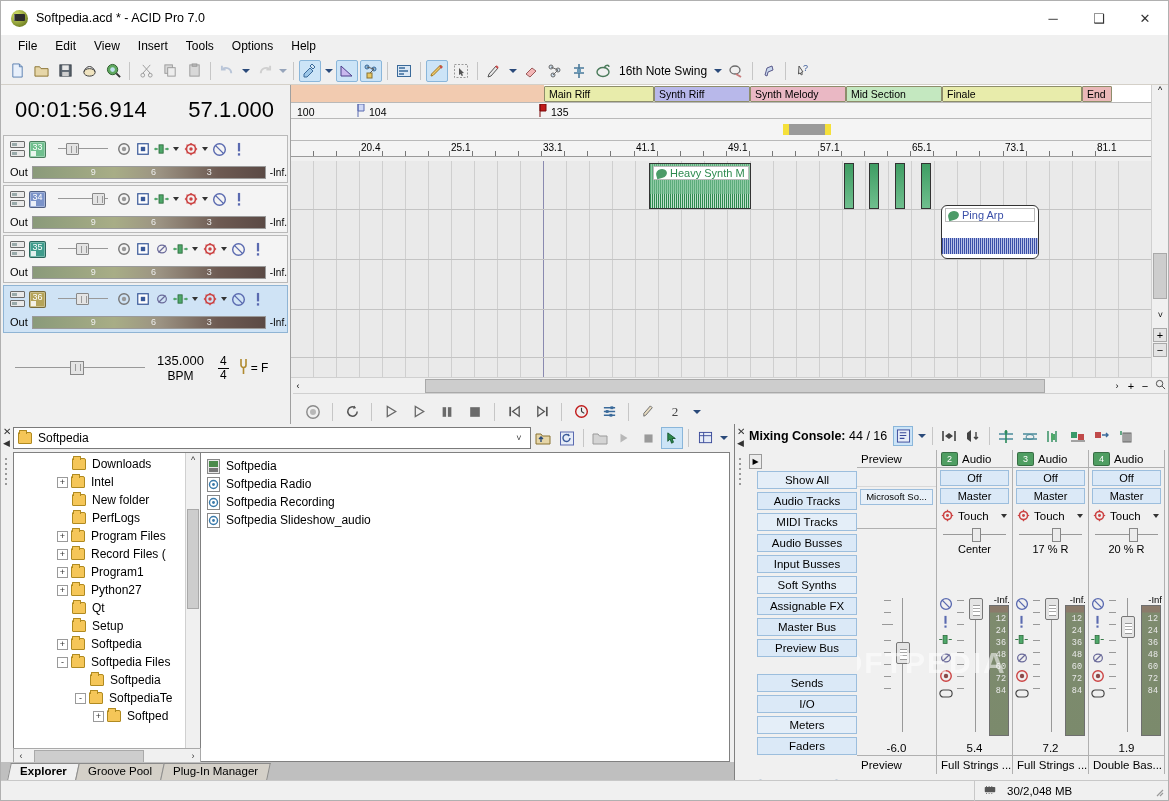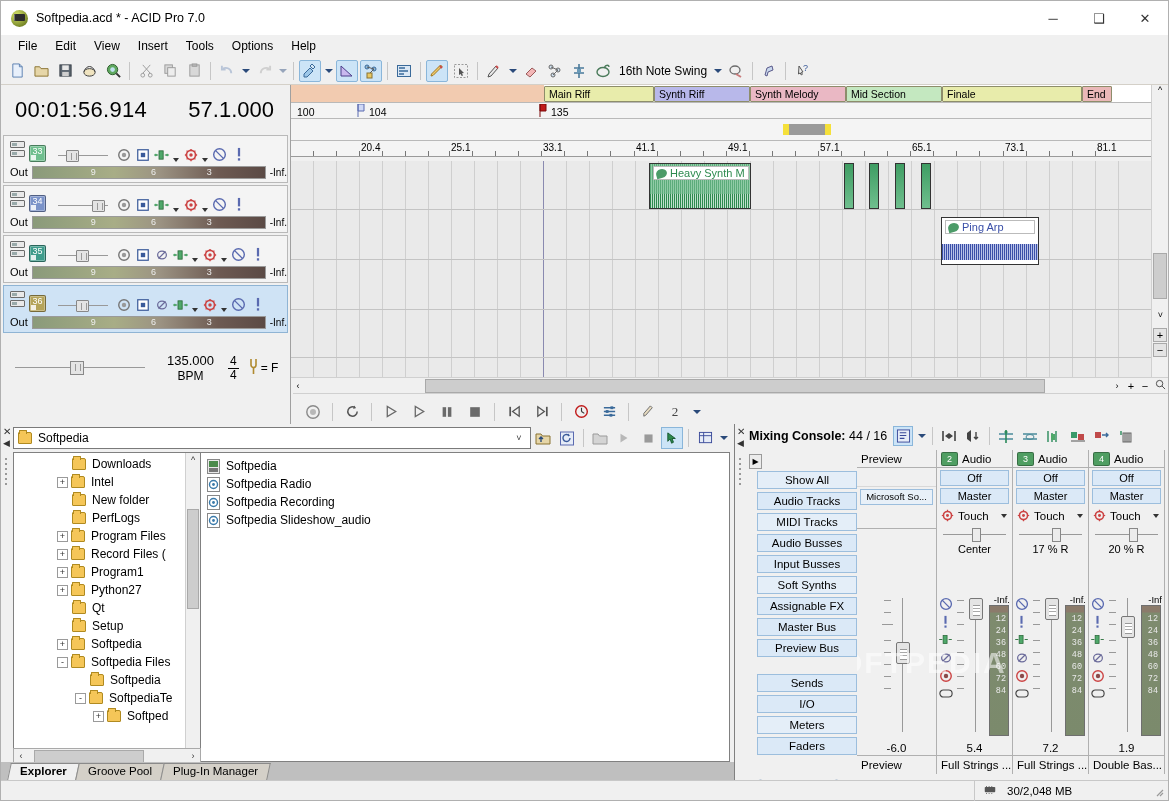--- a/index.html
+++ b/index.html
@@ -52,21 +52,21 @@
              border-right:1px solid #a0a0a0; }
   .timedisp { height:50px; display:flex; align-items:center; padding:0 16px 0 14px;
               justify-content:space-between; }
   .t-big { font-size:22px; letter-spacing:.3px; }
   .t-beats { font-size:22px; }
 
   .trackhdrs { position:relative; }
   .thdr { height:48px; border:1px solid #b9b9b9; margin:0 2px 2px 2px;
           background:#f4f4f4; position:relative; }
   .thdr.sel { background:#cfe3f5; border-color:#8fb4d4; }
-  .thdr .row1 { height:26px; display:flex; align-items:flex-end; padding-left:25px; }
+  .thdr .row1 { height:26px; display:flex; align-items:center; padding-left:25px; }
   .thdr .row2 { height:20px; display:flex; align-items:center; padding-left:6px; }
   .tnum { width:17px; height:17px; border-radius:2px; font-size:9px; color:#fff;
           display:flex; align-items:flex-start; justify-content:center; line-height:11px;
           margin-right:6px; border:1px solid rgba(0,0,0,.35); flex:none;
           box-shadow: inset 0 0 0 1px rgba(255,255,255,.3); position:relative; }
   .tnum:after{content:"";position:absolute;left:1px;bottom:1px;width:5px;height:5px;background:#fff;opacity:.85;}
   .dualicon { width:15px; height:17px; position:absolute; left:6px; top:5px; }
   .dualicon div { width:15px; height:7px; border:1px solid #6b6b6b; background:#e9e9e9;
                   border-radius:1px; margin-bottom:2px; position:relative; }
   .dualicon div:after{content:"";position:absolute;left:1px;top:1px;width:5px;height:3px;background:#9aa;}
@@ -84,21 +84,21 @@
               background:linear-gradient(90deg,#8a9a7a 0%, #a8ad86 35%, #9b9282 55%, #6d5a52 80%, #5b4a45 100%); }
   .meterbar span { position:absolute; top:0px; font-size:9px; color:#eee; }
   .inf { font-size:10px; margin-left:4px; }
 
   .bpmrow { position:absolute; bottom:38px; left:0; right:0; height:46px;
             display:flex; align-items:center; }
   .bpmslider { width:130px; height:14px; position:relative; margin-left:14px; }
   .bpmslider .trk { position:absolute; top:6px; left:0; right:0; height:1px; background:#999; }
   .bpmslider .knb { position:absolute; top:0; left:55px; width:14px; height:14px;
                     background:#e4e4e4; border:1px solid #888; }
-  .bpmnum { margin-left:22px; text-align:center; font-size:13px; line-height:15px; }
+  .bpmnum { margin-left:12px; text-align:center; font-size:13px; line-height:15px; }
   .bpmnum small { font-size:12px; }
   .timesig { margin-left:14px; text-align:center; font-size:12px; line-height:13px; }
   .timesig .num { border-bottom:1px solid #000; padding:0 2px; }
   .keyf { margin-left:10px; font-size:12px; display:flex; align-items:center; }
 
   
   .timeline { flex:1; position:relative; background:#f0f0f0; }
   .markerbar { height:18px; background:#fff; border-bottom:1px solid #b9b9b9;
                position:relative; overflow:hidden; }
   .mk-fill { position:absolute; left:0; top:0; height:18px; background:#f2cbb0; }
@@ -866,21 +866,21 @@
 
         <div class="clip" style="left:553px;top:2px;width:10px;height:46px;background:
           linear-gradient(#3f9d63,#6fbf8e)"></div>
         <div class="clip" style="left:578px;top:2px;width:10px;height:46px;background:
           linear-gradient(#3f9d63,#6fbf8e)"></div>
         <div class="clip" style="left:604px;top:2px;width:10px;height:46px;background:
           linear-gradient(#3f9d63,#6fbf8e)"></div>
         <div class="clip" style="left:630px;top:2px;width:10px;height:46px;background:
           linear-gradient(#3f9d63,#6fbf8e)"></div>
 
-        <div class="clip" style="left:650px;top:56px;width:98px;height:48px;">
+        <div class="clip" style="left:650px;top:44px;width:98px;height:54px;border-radius:6px;">
           <div class="wav" style="height:16px;bottom:4px;background:
             repeating-linear-gradient(90deg,#3a4fa8 0 1px,#b8c2e8 1px 2px)"></div>
           <div class="name" style="color:#3a4fa8;width:90px">Ping Arp</div>
         </div>
       </div>
 
       <div style="position:absolute;right:0;top:0;bottom:52px;width:17px;background:#f0f0f0;border-left:1px solid #d0d0d0">
         <div style="height:14px;text-align:center;font-size:9px">^</div>
         <div style="position:absolute;top:168px;left:1px;width:14px;height:46px;background:#cdcdcd;border:1px solid #a9a9a9"></div>
         <div style="position:absolute;top:225px;left:0;width:17px;text-align:center;font-size:9px">˅</div>

